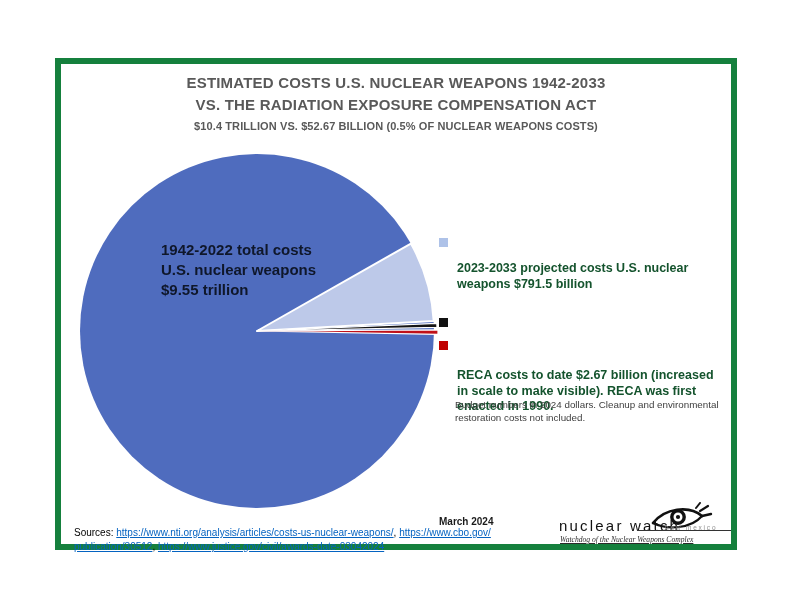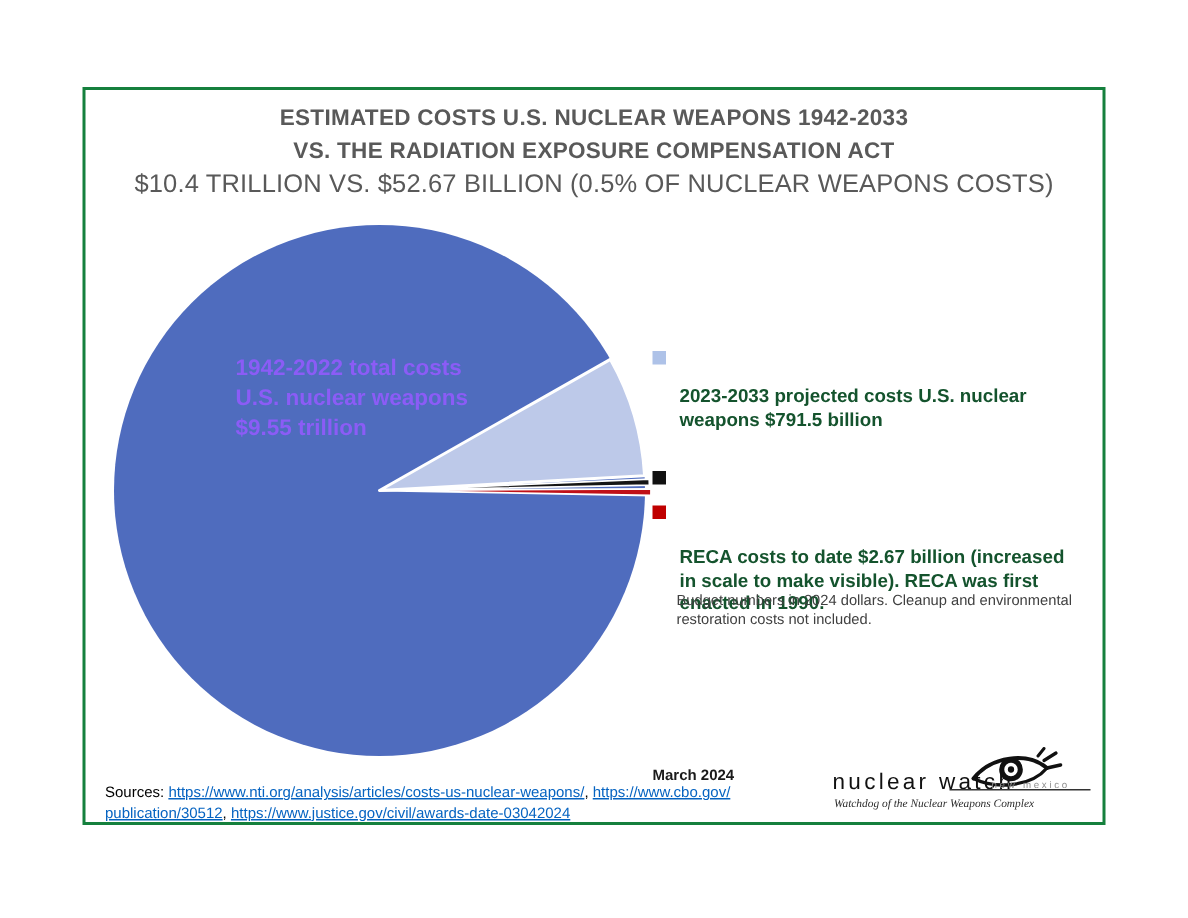--- a/index.html
+++ b/index.html
@@ -2,30 +2,30 @@
 <html><head>
 <meta charset="utf-8">
 <style>
   html,body{margin:0;padding:0;}
   body{
     width:792px;height:612px;position:relative;background:#ffffff;
     font-family:"Liberation Sans", sans-serif;overflow:hidden;
   }
   #figure{
     position:absolute;left:55px;top:58px;width:682px;height:492px;
-    border:2px solid #15803d;background:#ffffff;box-sizing:border-box;
+    border:6px solid #15803d;background:#ffffff;box-sizing:border-box;
   }
   
   #title-block{position:absolute;left:0;top:8px;width:100%;text-align:center;color:#595959;}
   .title-main{font-size:15px;font-weight:bold;line-height:22px;letter-spacing:.2px;}
-  .title-sub{font-size:17px;font-weight:normal;line-height:21px;letter-spacing:.1px;}
+  .title-sub{font-size:11px;font-weight:bold;line-height:21px;letter-spacing:.1px;}
   
   #pie-svg{position:absolute;left:14px;top:84px;}
   #pie-label{
-    position:absolute;left:100px;top:176px;color:#8b5cf6;font-size:15px;font-weight:bold;
+    position:absolute;left:100px;top:176px;color:#0f172a;font-size:15px;font-weight:bold;
     line-height:20px;white-space:pre-line;
   }
   
   #legend{position:absolute;left:378px;top:166px;width:292px;}
   .legend-item{position:relative;padding-left:18px;margin-bottom:7px;color:#14532d;
     font-size:12.5px;font-weight:bold;line-height:15.5px;white-space:pre-line;}
   .legend-marker{position:absolute;left:0;width:9px;height:9px;}
   
   #footnote{position:absolute;left:394px;top:334px;width:276px;color:#404040;
     font-size:9.8px;line-height:13.4px;white-space:pre-line;}
@@ -34,21 +34,21 @@
   #sources .src-label{font-weight:normal;}
   #sources a{color:#0563c1;}
   #march-date{position:absolute;left:378px;top:452px;font-size:10px;font-weight:bold;color:#1a1a1a;}
   
   #logo{position:absolute;left:498px;top:442px;width:186px;height:52px;}
   #logo-name{position:absolute;left:0;top:11px;font-size:15px;color:#111;letter-spacing:2.2px;}
   #logo-eye{position:absolute;left:90px;top:-4px;}
   #logo-rule{position:absolute;left:78px;top:24px;width:94px;height:1px;background:#333;}
   #logo-region{position:absolute;left:106px;top:18px;font-size:6.5px;letter-spacing:1.8px;color:#8f8f8f;}
   #logo-tagline{position:absolute;left:1px;top:29px;font-size:7.6px;font-style:italic;
-    font-family:"Liberation Serif", serif;color:#2b2b2b;}
+    font-family:"Liberation Serif", serif;color:#2b2b2b;text-decoration:underline;}
 </style>
 </head>
 <body>
 
 <div id="figure">
 
   <div id="title-block">
     <div class="title-main">ESTIMATED COSTS U.S. NUCLEAR WEAPONS 1942-2033</div>
     <div class="title-main">VS. THE RADIATION EXPOSURE COMPENSATION ACT</div>
     <div class="title-sub">$10.4 TRILLION VS. $52.67 BILLION (0.5% OF NUCLEAR WEAPONS COSTS)</div>

